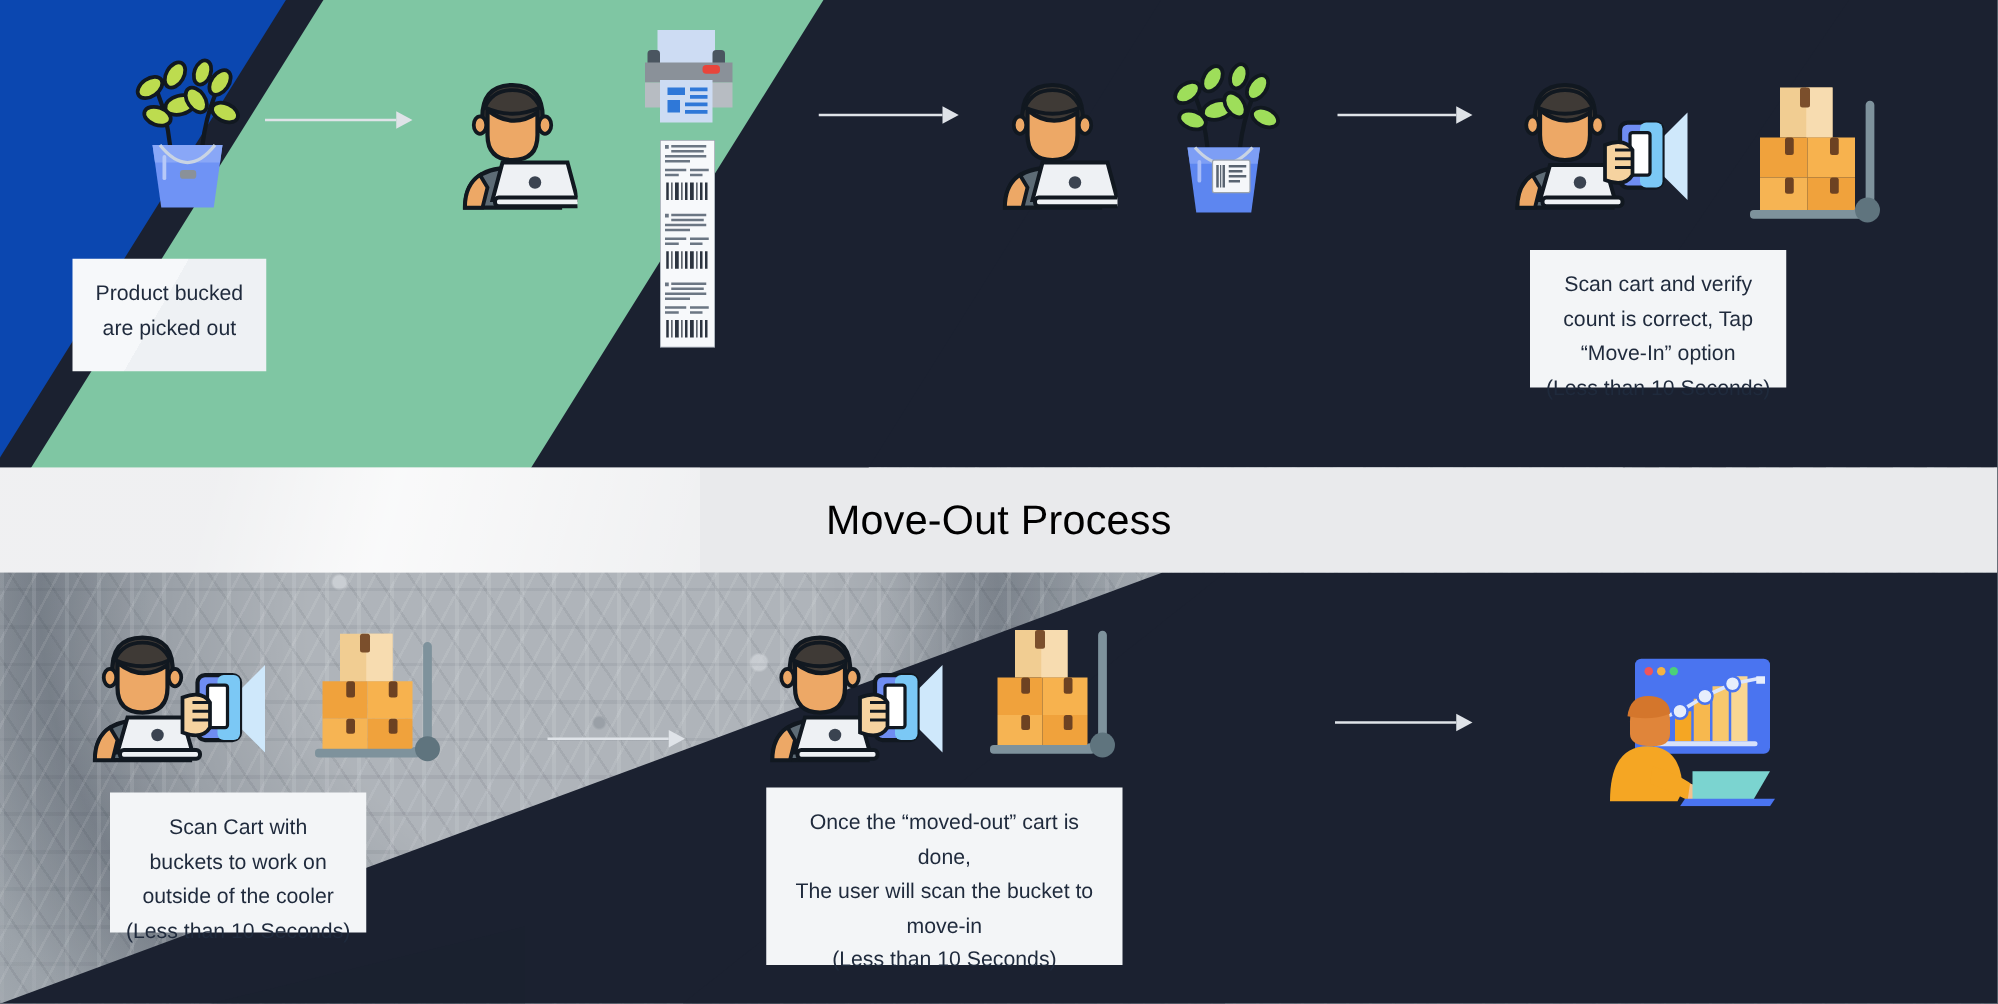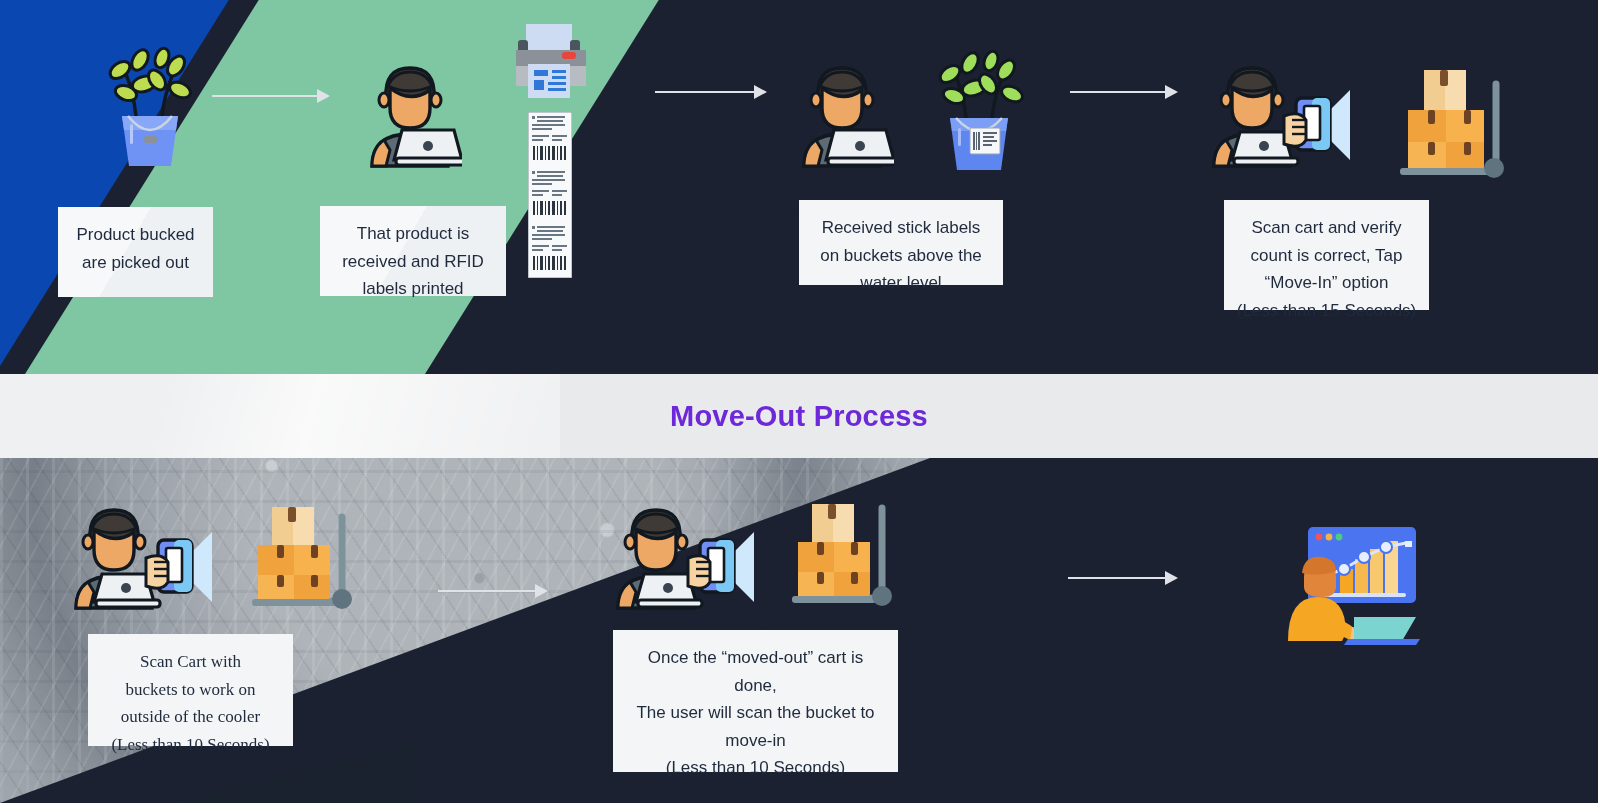--- a/index.html
+++ b/index.html
@@ -105,21 +105,21 @@
     position:absolute;left:0;top:374px;width:1598px;height:84px;
     background:#e9eaec;
     display:flex;align-items:center;justify-content:center;
   }
   .banner-glass{
     position:absolute;left:0;top:374px;width:560px;height:84px;
     background:linear-gradient(105deg, rgba(255,255,255,.30) 0 30%, rgba(255,255,255,.75) 55%, rgba(255,255,255,.30) 100%);
     pointer-events:none;
   }
   .banner-title{
-    font-size:29px;font-weight:700;color:#6d28d9;letter-spacing:.2px;
+    font-size:33px;font-weight:400;color:#000000;letter-spacing:.2px;
     position:relative;z-index:3;
   }
 
   
   .cap{
     position:absolute;
     background:#f3f5f7;
     color:#1f2a3c;
     font-size:17px;
     line-height:1.62;
@@ -398,35 +398,25 @@
       <rect x="10" y="106" width="92" height="7" rx="3" fill="#7e929c"></rect>
       <path d="M96 108 q10 0 10-12 v-74" stroke="#7e929c" stroke-width="7" fill="none" stroke-linecap="round"></path>
       <circle cx="104" cy="106" r="10" fill="#5f747e"></circle>
     </svg>
   </div>
 
   <div class="cap glassy" style="left:58px;top:191px;width:155px;height:90px;">
     <span style="white-space:pre-line;">Product bucked
 are picked out</span>
   </div>
-  <div class="cap glassy" style="left:320px;top:190px;width:186px;height:90px;">
-    <span style="white-space:pre-line;">That product is
-received and RFID
-labels printed</span>
-  </div>
-  <div class="cap" style="left:799px;top:184px;width:204px;height:85px;">
-    <span style="white-space:pre-line;">Received stick labels
-on buckets above the
-water level</span>
-  </div>
   <div class="cap" style="left:1224px;top:184px;width:205px;height:110px;">
     <span style="white-space:pre-line;">Scan cart and verify
 count is correct, Tap
 “Move-In” option
-(Less than 15 Seconds)</span>
+(Less than 10 Seconds)</span>
   </div>
 
   <div class="banner">
     <div class="banner-title">Move-Out Process</div>
   </div>
   <div class="banner-glass"></div>
 
   <div class="dark-bottom"></div>
   <div class="dark-bottom-wedge"></div>
   <div class="dark-bottom-left-wedge"></div>
@@ -549,21 +539,21 @@
       <path d="M22 52 q0-16 16-16 q16 0 16 16 v10 q0 10 -14 10 q-18 0 -18 -10z" fill="#e0853a"></path>
       <path d="M20 48 q2-18 20-16 q14 2 14 14 q-16 6 -34 2z" fill="#d4762c"></path>
       <path d="M6 116 q0-44 30-44 q28 0 28 36 l-4 8z" fill="#f5a623"></path>
       <path d="M40 88 q22 6 36 18 l-6 10 q-20-10 -32-14z" fill="#f5a623"></path>
       <path d="M70 102 q16 4 24 2 l4 12 h-30z" fill="#f3c08e"></path>
       <path d="M72 92 h62 l-14 24 h-48z" fill="#7bd4d0"></path>
       <path d="M66 114 h72 l-4 6 h-72z" fill="#4a74f0"></path>
     </svg>
   </div>
 
-  <div class="cap" style="left:88px;top:618px;width:205px;height:112px;font-family:Liberation Serif, serif;">
+  <div class="cap" style="left:88px;top:618px;width:205px;height:112px;">
     <span style="white-space:pre-line;">Scan Cart with
 buckets to work on
 outside of the cooler
 (Less than 10 Seconds)</span>
   </div>
   <div class="cap" style="left:613px;top:614px;width:285px;height:142px;">
     <span style="white-space:pre-line;">Once the “moved-out” cart is
 done,
 The user will scan the bucket to
 move-in

